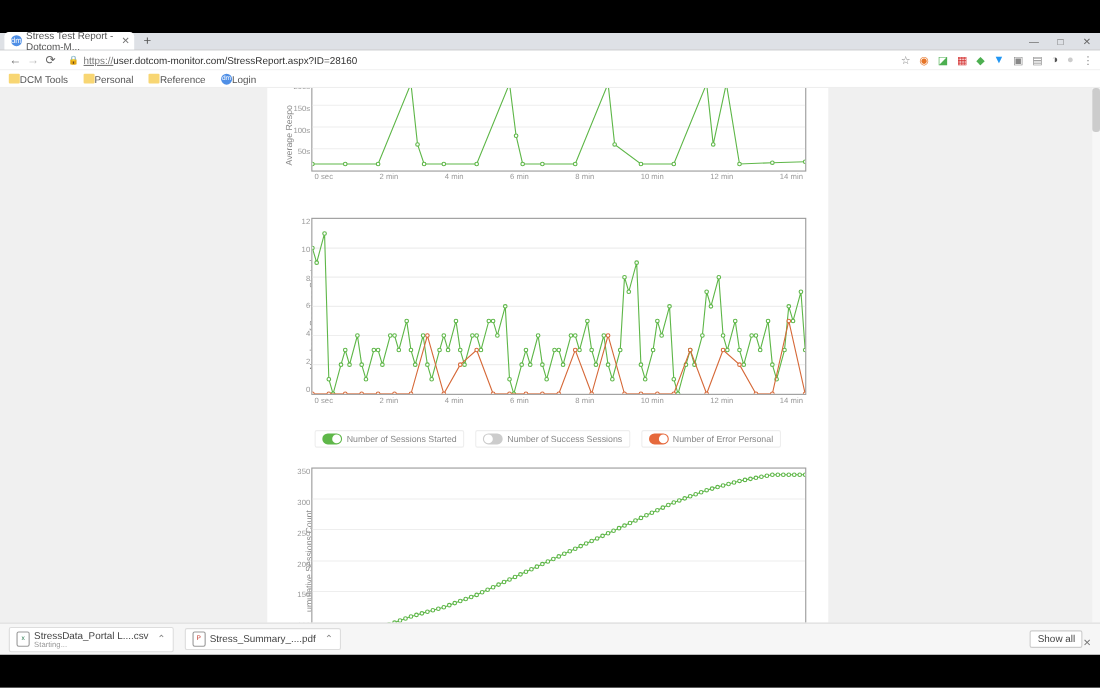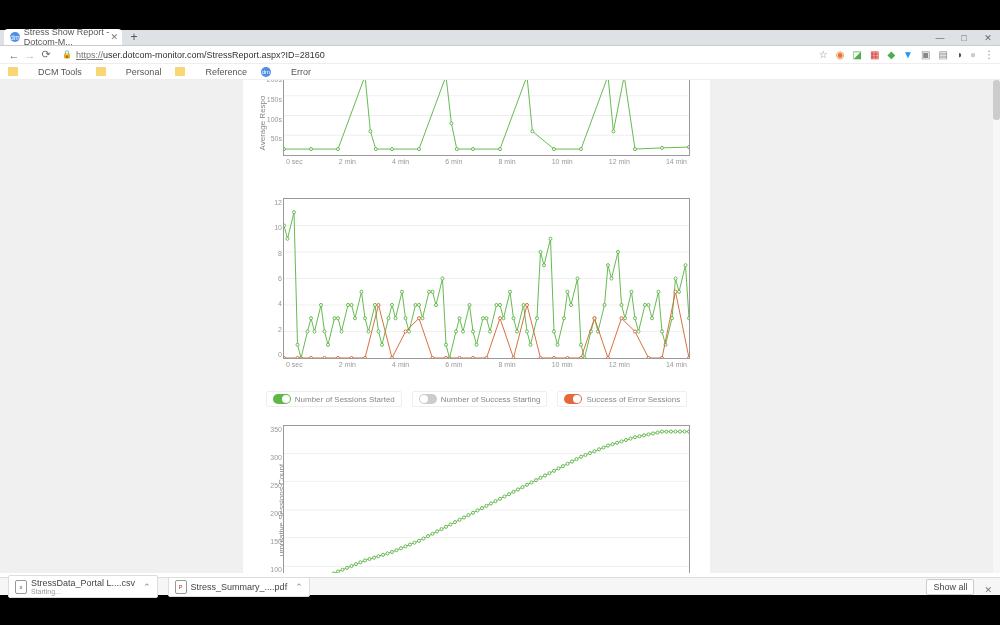--- a/index.html
+++ b/index.html
@@ -27,63 +27,63 @@
   .urlbar { height:18px; background:#fff; display:flex; align-items:center; padding:0 6px; border-bottom:1px solid #eee;}
   .navbtn { width:16px; text-align:center; color:#666; font-size:11px;}
   .navbtn.disabled { color:#bbb;}
   .urlfield { flex:1; font-size:9px; color:#333; margin-left:8px; display:flex; align-items:center;}
   .urlfield .lock { color:#4caf50; margin-right:4px; font-size:8px;}
   .urlprefix { color:#777;text-decoration:underline; }
   .ext-icons { display:flex; gap:8px; margin-left:8px;}
   .ext-icons span { font-size:10px; }
   
   .bookmarks { height:16px; background:#fff; display:flex; align-items:center; padding:0 8px; gap:14px; border-bottom:1px solid #eee; font-size:9px;}
-  .bm { display:flex; align-items:center; gap:20px; color:#555;}
+  .bm { display:flex; align-items:center; gap:0; color:#555;}
   .bm .folder { width:10px; height:9px; background:#f8d673; border-radius:1px;}
   
   .page { position:absolute; top:50px; bottom:22px; left:0; right:0; background:#f0f0f0; overflow:hidden;}
   .scrollbar { position:absolute; right:0; top:0; bottom:0; width:7px; background:#f7f7f7;}
   .scrollbar .thumb { position:absolute; left:0; right:0; top:0; height:40px; background:#ccc; border-radius:3px;}
-  .content { position:absolute; left:243px; top:0; width:467px; bottom:0; background:#fff;}
+  .content { position:absolute; left:243px; top:0; width:510px; bottom:0; background:#fff;}
   .chart-wrap { position:relative; width:100%;}
   .ylabel { position:absolute; left:-8px; top:50%; transform:translateY(-50%) rotate(-90deg); transform-origin:center; font-size:8px; color:#888; white-space:nowrap;}
   .plot { border:1px solid #999; position:relative; background:#fff;}
   .plot::before, .plot::after { content:''; position:absolute; }
   .xticks { position:absolute; left:0; right:0; bottom:-10px; display:flex; justify-content:space-between; font-size:7px; color:#999; padding:0 2px;}
   .yticks { position:absolute; left:-18px; top:0; bottom:0; width:16px; display:flex; flex-direction:column; justify-content:space-between; font-size:7px; color:#999; text-align:right;}
   svg.lines { position:absolute; inset:0; width:100%; height:100%;}
   svg.lines .grid line { stroke:#eee; stroke-width:1;}
   svg.lines polyline { fill:none; stroke-width:1;}
   svg.lines circle { fill:#fff; stroke-width:1;}
   
   .legend { display:flex; gap:10px; justify-content:center; margin-top:18px; font-size:8px; color:#888;}
   .legend-item { display:flex; align-items:center; border:1px solid #eee; padding:2px 6px; border-radius:2px; gap:4px;}
   .toggle { width:18px; height:10px; border-radius:5px; position:relative; display:inline-block;}
   .toggle::after { content:''; position:absolute; width:8px; height:8px; border-radius:50%; background:#fff; top:1px;}
   .toggle.on.green { background:#5fb749;} .toggle.on.green::after{ right:1px;}
   .toggle.off { background:#ccc;} .toggle.off::after{ left:1px;}
   .toggle.on.orange { background:#e6693c;} .toggle.on.orange::after{ right:1px;}
   
-  .downloads { position:absolute; bottom:0; left:0; right:0; height:18px; background:#f6f6f6; border-top:1px solid #ddd; display:flex; align-items:center; padding:0 8px; font-size:9px; color:#444;}
+  .downloads { position:absolute; bottom:0; left:0; right:0; height:29px; background:#f6f6f6; border-top:1px solid #ddd; display:flex; align-items:center; padding:0 8px; font-size:9px; color:#444;}
   .dl-item { display:flex; align-items:center; gap:4px; padding:2px 6px; border:1px solid #ddd; background:#fff; border-radius:2px; margin-right:10px;}
   .dl-item .fi { width:12px; height:14px; border:1px solid #999; border-radius:2px; display:flex; align-items:center; justify-content:center; font-size:6px;}
   .dl-item .chev { color:#888; padding-left:4px;}
-  .dl-right { margin-left:auto; display:flex; align-items:flex-end; gap:10px;}
+  .dl-right { margin-left:auto; display:flex; align-items:flex-end; }
   .showall { border:1px solid #ccc; background:#fff; padding:2px 6px; border-radius:2px;}
 </style>
 </head>
 <body>
 
 <div class="topbar"></div>
 <div class="chrome">
 
   <div class="tabstrip">
     <div class="tab">
       <span class="favicon">dm</span>
-      <span>Stress Show Report - Dotcom-M...</span>
+      <span>Stress Test Report - Dotcom-M...</span>
       <span class="close">✕</span>
     </div>
     <div class="newtab">+</div>
     <div class="wincontrols">
       <div>—</div>
       <div>□</div>
       <div>✕</div>
     </div>
   </div>
 
@@ -119,21 +119,21 @@
     <div class="bm">
         <span class="folder"></span>
         <span>Personal</span>
       </div>
     <div class="bm">
         <span class="folder"></span>
         <span>Reference</span>
       </div>
     <div class="bm">
         <span style="width:10px;height:10px;background:#4f8fe6;border-radius:50%;color:#fff;font-size:6px;text-align:center;line-height:10px;">dm</span>
-        <span>Error</span>
+        <span>Login</span>
       </div>
   </div>
 
   <div class="page">
     <div class="scrollbar">
         <div class="thumb"></div>
       </div>
     <div class="content">
 
       <div class="chart-wrap" style="height:95px; margin-top:-5px;">
@@ -354,25 +354,25 @@
         </div>
       </div>
 
       <div class="legend">
         <div class="legend-item">
           <span class="toggle on green"></span>
           <span>Number of Sessions Started</span>
         </div>
         <div class="legend-item">
           <span class="toggle off"></span>
-          <span>Number of Success Starting</span>
+          <span>Number of Success Sessions</span>
         </div>
         <div class="legend-item">
           <span class="toggle on orange"></span>
-          <span>Success of Error Sessions</span>
+          <span>Number of Error Personal</span>
         </div>
       </div>
 
       <div class="chart-wrap" style="height:170px; margin-top:18px;">
         <div class="ylabel">umulative Sessions Count</div>
         <div class="plot" id="plot3" style="position:absolute; left:40px; right:20px; top:0; bottom:0;">
           <div class="yticks" id="y3">
               <span>350</span>
               <span>300</span>
               <span>250</span>

